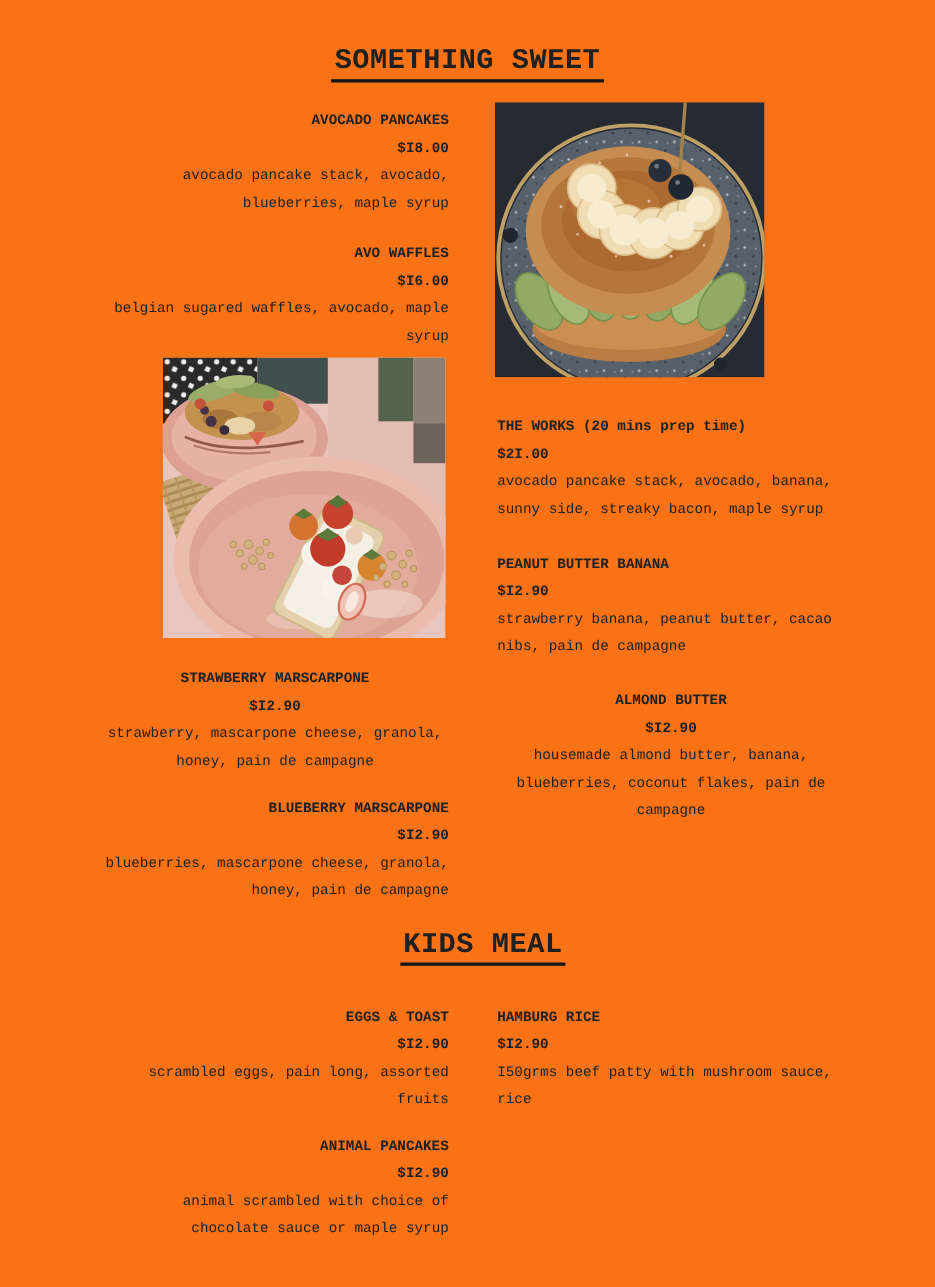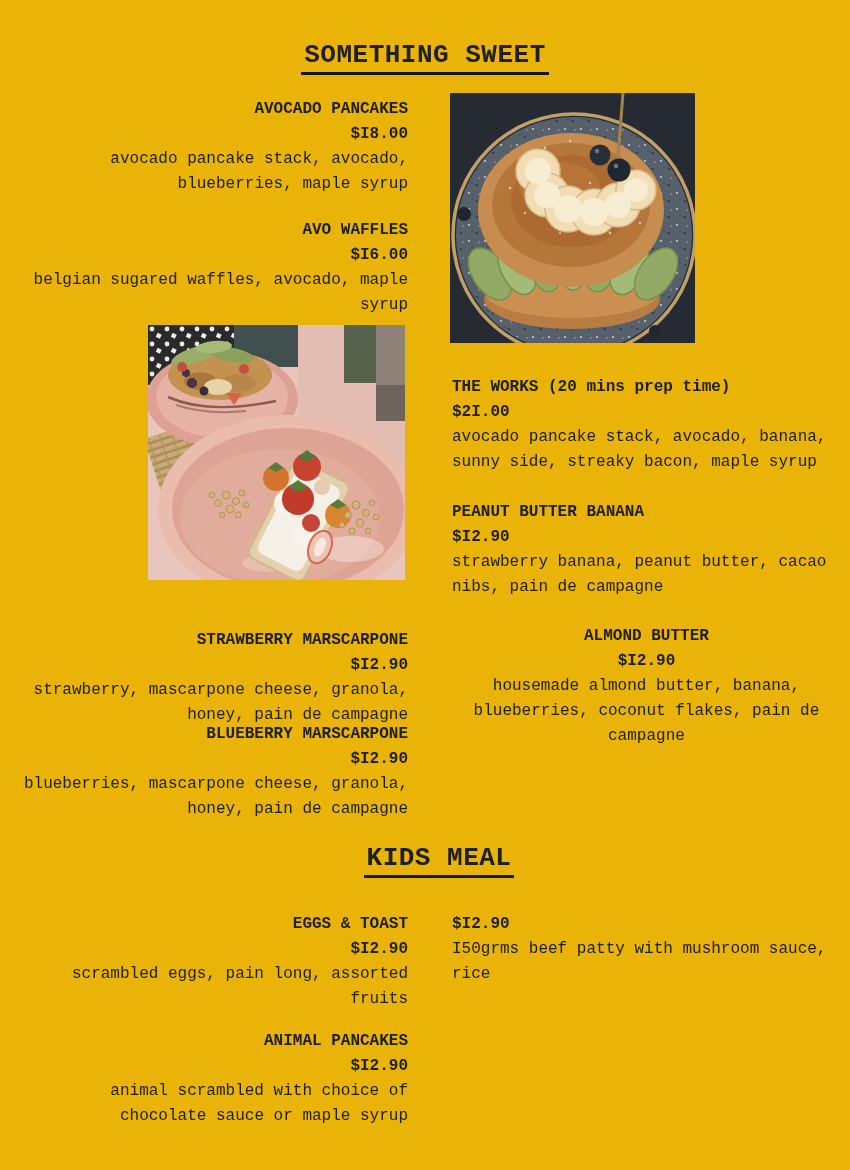--- a/index.html
+++ b/index.html
@@ -1,38 +1,38 @@
 <!DOCTYPE html>
 <html><head>
 <meta charset="utf-8">
 <style>
   html,body{margin:0;padding:0;background:#ffffff;}
   .page{
     position:relative;
     width:850px;height:1170px;
-    background:#eab308;
+    background:#f97316;
     font-family:"Liberation Mono","DejaVu Sans Mono",monospace;
     color:#202020;
     overflow:hidden;
     text-decoration:underline;
   }
   .heading{
     position:absolute;left:0;right:0;
     text-align:center;
     font-size:26px;font-weight:700;letter-spacing:0.5px;
   }
   .heading .hline{
     display:inline-block;
     border-bottom:3px solid #161616;
     padding:0 3px 2px 3px;
   }
   .item{
     position:absolute;
     width:40.5ch;
-    font-size:16px;line-height:25px;
+    font-size:13px;line-height:25px;
     white-space:normal;
   }
   .item .iname,.item .iprice{font-weight:700;}
   .left-col{right:442px;text-align:right;}
   .right-col{left:452px;text-align:left;}
   .photo{position:absolute;line-height:0;}
   .photo svg{display:block;}
 </style>
 </head>
 <body>
@@ -154,21 +154,21 @@
             <circle cx="224" cy="178" r="3"></circle>
             <circle cx="228" cy="192" r="3"></circle>
           <circle cx="204" cy="206" r="3"></circle>
             <circle cx="194" cy="200" r="2.8"></circle>
             <circle cx="220" cy="206" r="2.8"></circle>
         </g>
       </g>
     </svg>
   </div>
 
-  <div class="item left-col" style="top:628px;">
+  <div class="item left-col" style="top:604px;text-align:center;">
     <div class="iname">STRAWBERRY MARSCARPONE</div>
     <div class="iprice">$I2.90</div>
     <div class="idesc">strawberry, mascarpone cheese, granola, honey, pain de campagne</div>
   </div>
 
   <div class="item left-col" style="top:722px;margin-left:28px;">
     <div class="iname">BLUEBERRY MARSCARPONE</div>
     <div class="iprice">$I2.90</div>
     <div class="idesc">blueberries, mascarpone cheese, granola, honey, pain de campagne</div>
   </div>
@@ -274,20 +274,21 @@
     <span class="hline">KIDS MEAL</span>
   </div>
 
   <div class="item left-col" style="top:912px;">
     <div class="iname">EGGS &amp; TOAST</div>
     <div class="iprice">$I2.90</div>
     <div class="idesc">scrambled eggs, pain long, assorted fruits</div>
   </div>
 
   <div class="item right-col" style="top:912px;">
+    <div class="iname">HAMBURG RICE</div>
     <div class="iprice">$I2.90</div>
     <div class="idesc">I50grms beef patty with mushroom sauce, rice</div>
   </div>
 
   <div class="item left-col" style="top:1029px;margin-left:32px;">
     <div class="iname">ANIMAL PANCAKES</div>
     <div class="iprice">$I2.90</div>
     <div class="idesc">animal scrambled with choice of chocolate sauce or maple syrup</div>
   </div>
 

